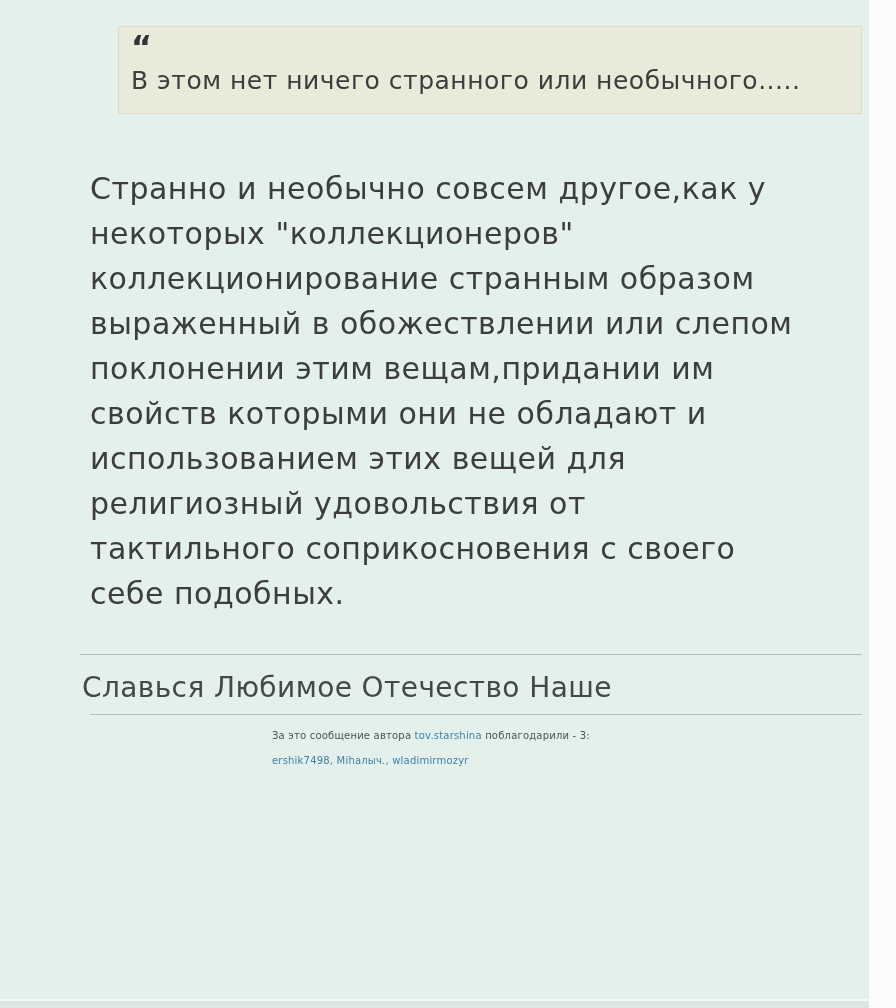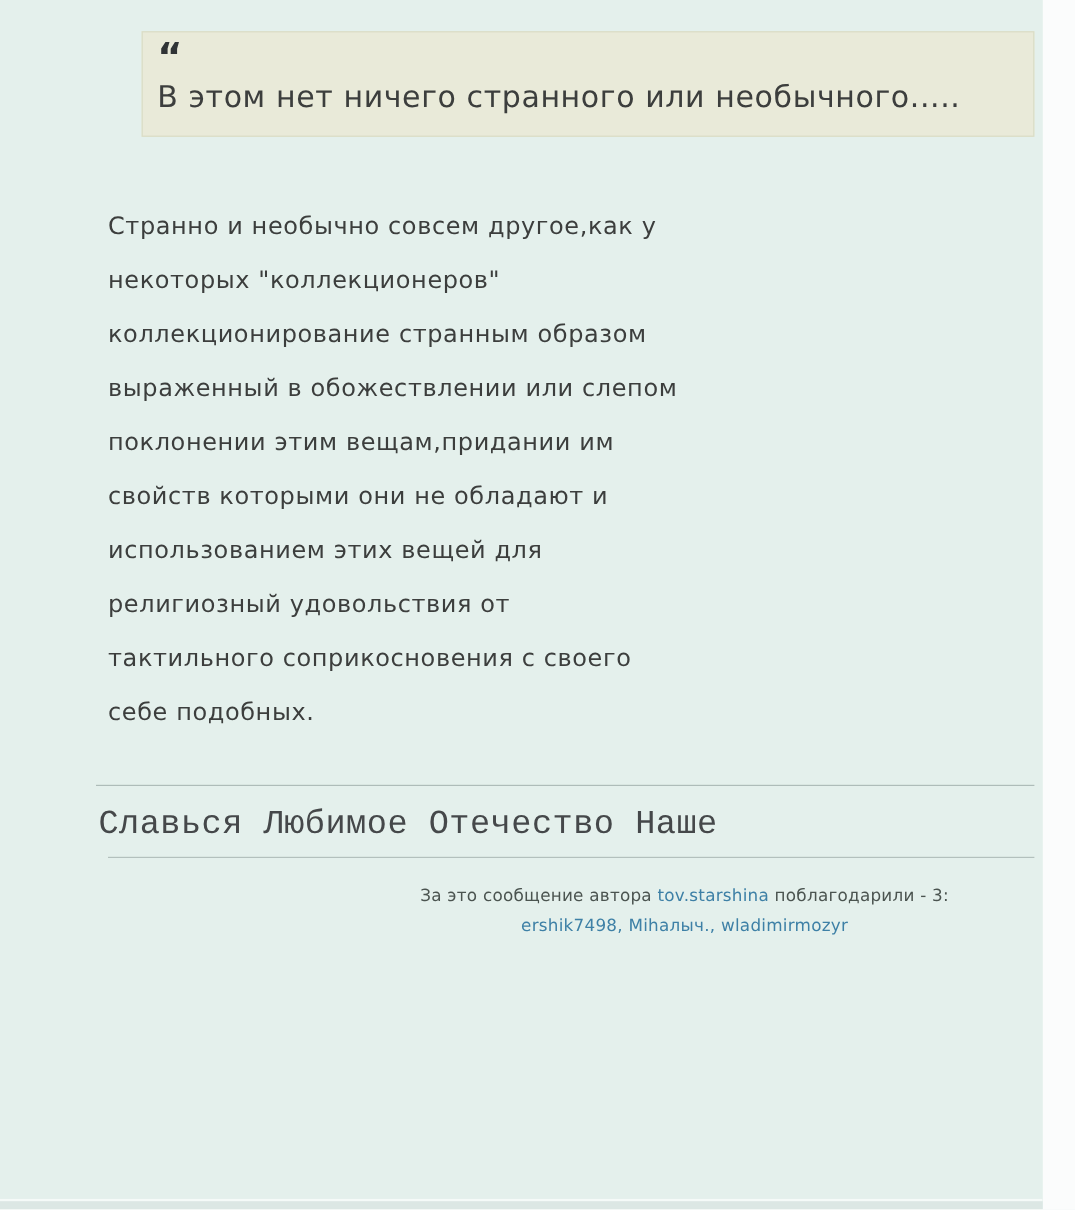--- a/index.html
+++ b/index.html
@@ -45,52 +45,50 @@
     display: block;
     font-size: 25px;
     line-height: 44px;
     color: #3c3e3d;
     letter-spacing: 0.5px;
   }
 
   .post-body {
     margin: 52px 0 0 90px;
     width: 780px;
-    font-size: 20px;
+    font-size: 30px;
     line-height: 45px;
     color: #3c3e3d;
     letter-spacing: 0.5px;
   }
   .post-body .body-line { white-space: nowrap; }
 
   .sig-divider {
     margin: 38px 0 0 80px;
     width: 782px;
     border-top: 1px solid #aebcb9;
   }
   .signature-text {
     margin: 16px 0 0 82px;
     font-size: 28px;
     line-height: 34px;
     color: #45484a;
     letter-spacing: 0.4px;
-    font-family: Liberation Mono, monospace;
   }
   .thanks-divider {
     margin: 9px 0 0 90px;
     width: 772px;
     border-top: 1px solid #b3c0bd;
   }
   .thanks-note {
-    margin: 20px 0 0 272px;
-    font-size: 14px;
+    margin: 8px 0 0 272px;
+    font-size: 10px;
     line-height: 25px;
     color: #4b5450;
     letter-spacing: 0.2px;
-    text-align: center;
   }
   .thanks-note a {
     color: #3e80a6;
     text-decoration: none;
     cursor: pointer;
   }
   .thanks-sep { color: #3e80a6; }
 
   .bottom-strip {
     position: absolute;

